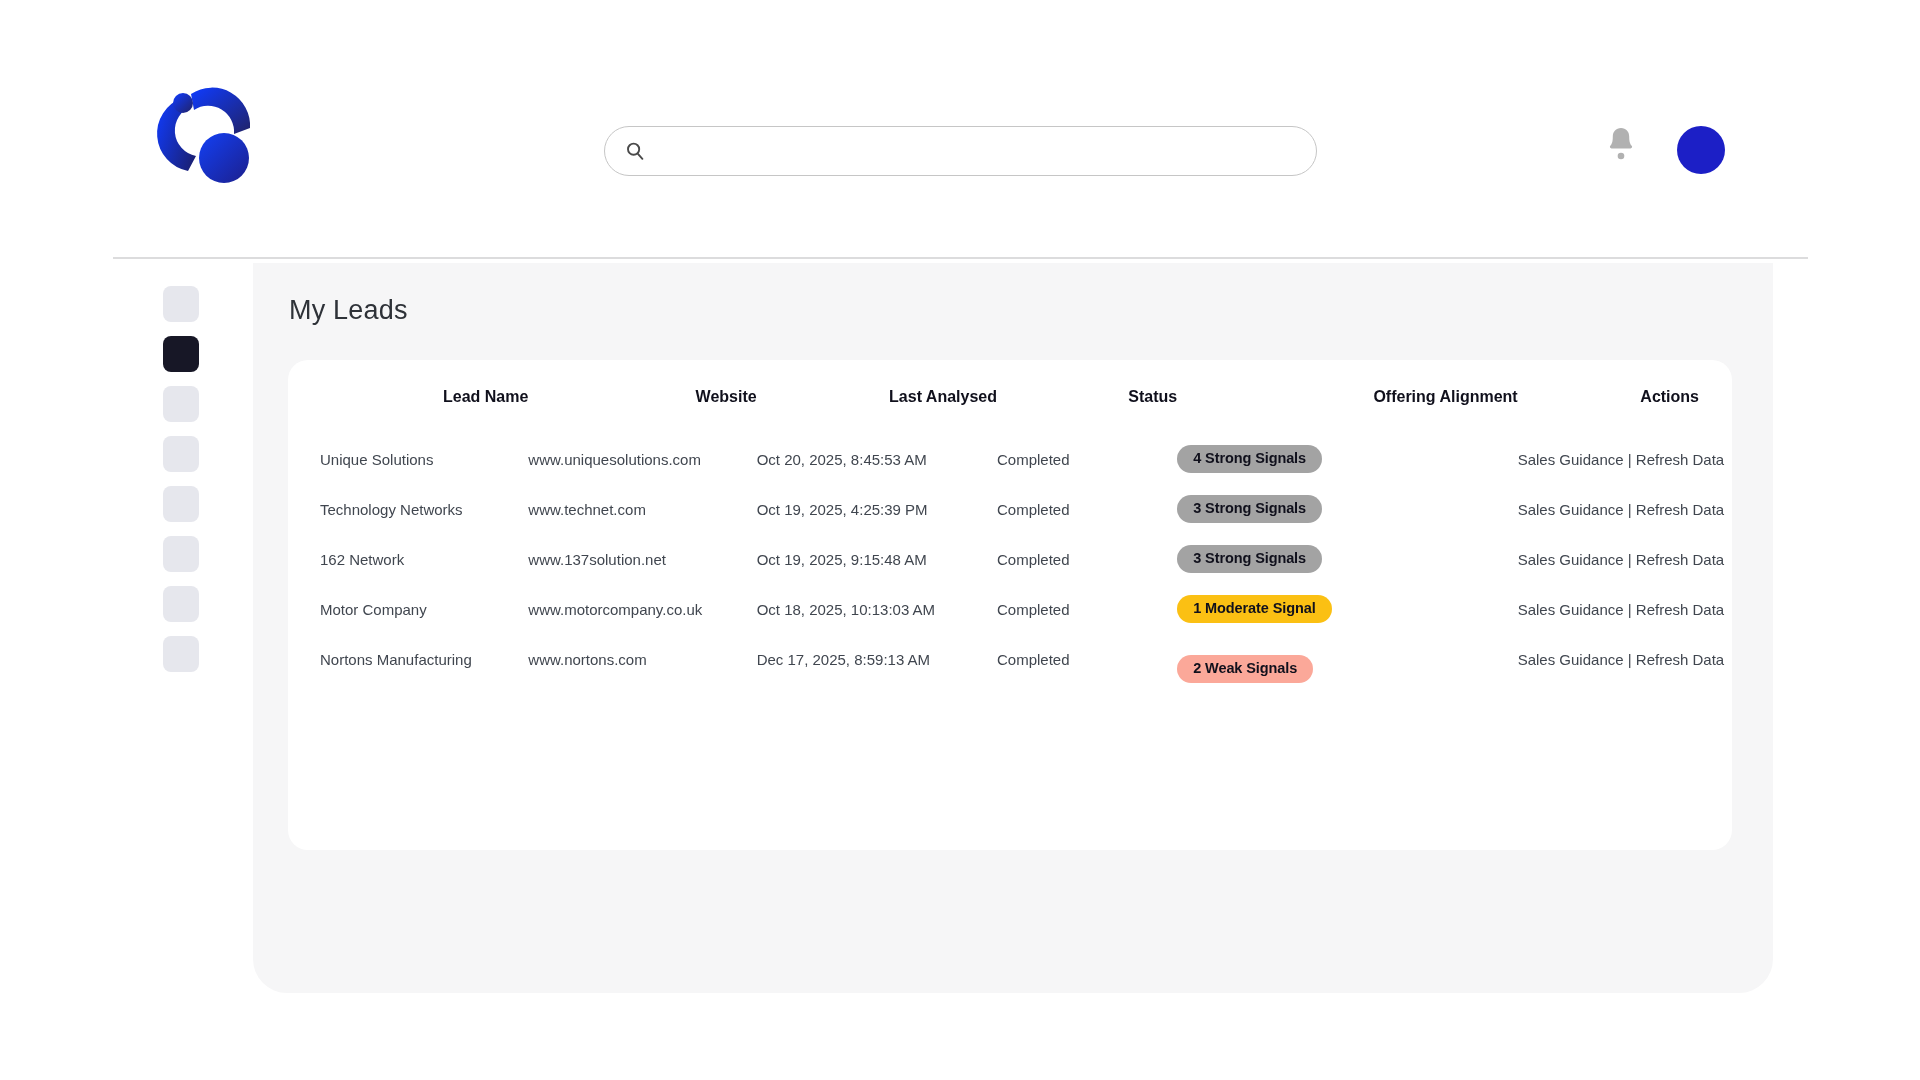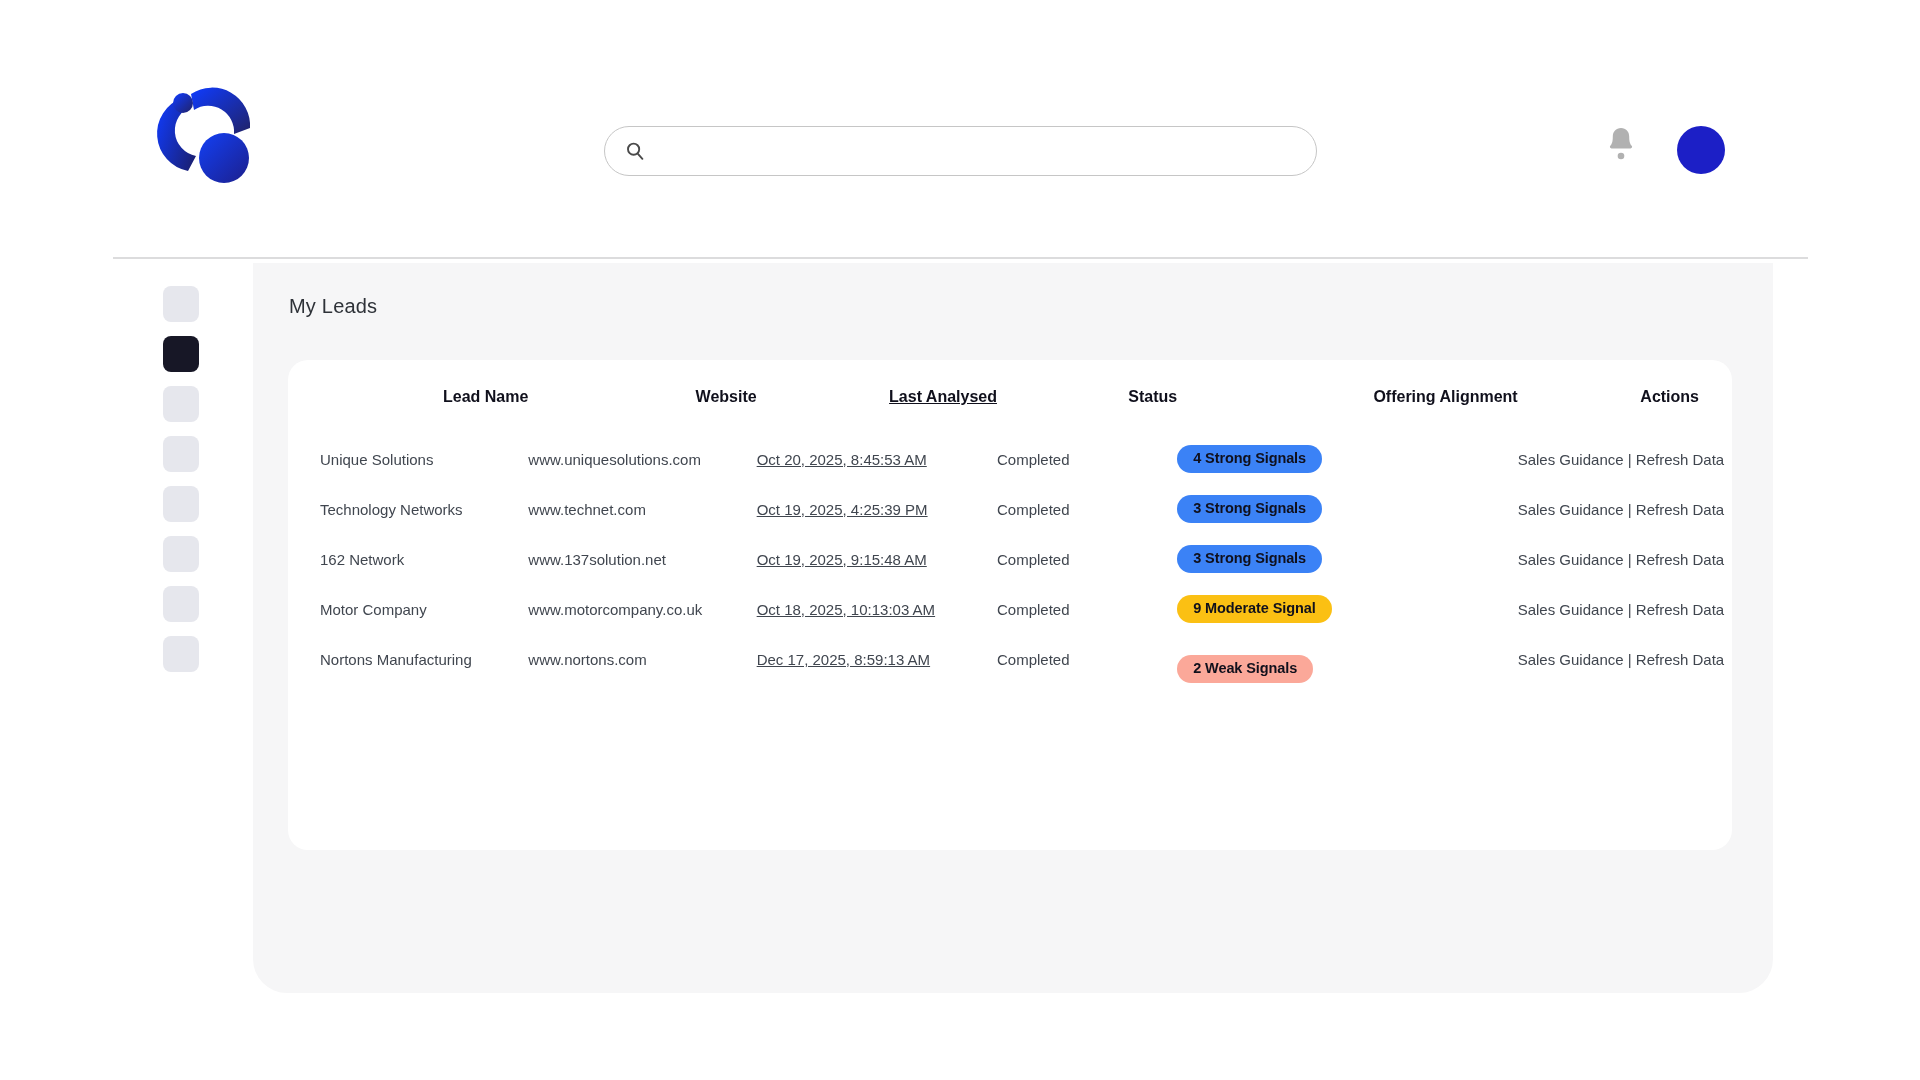--- a/index.html
+++ b/index.html
@@ -126,21 +126,21 @@
     width: 1520px;
     height: 730px;
     background: #f6f6f7;
     border-radius: 0 0 34px 34px;
   }
 
   .page-title {
     position: absolute;
     left: 36px;
     top: 32px;
-    font-size: 20px;
+    font-size: 27px;
     font-weight: 400;
     color: #2e3238;
     letter-spacing: 0.2px;
   }
 
   
   .card {
     position: absolute;
     left: 35px;
     top: 97px;
@@ -171,39 +171,39 @@
     color: #40464f;
     text-align: left;
     padding: 0;
     height: 50px;
     vertical-align: middle;
   }
 
   
   .col-name    { width: 240px; padding-left: 32px !important; }
   .col-site    { width: 228px; margin-left: 44px; }
-  .col-date    { width: 240px; text-decoration: underline; }
+  .col-date    { width: 240px; }
   .col-status  { width: 180px; }
   .col-align   { width: 340px; }
   .col-actions { width: 214px; text-align: right !important; padding-right: 33px !important; }
 
   th.col-name { padding-left: 32px !important; }
 
   .badge {
     display: inline-block;
     border-radius: 16px;
     font-size: 14.5px;
     font-weight: 700;
     color: #10101c;
     padding: 6px 16px 7px;
     line-height: 1;
     letter-spacing: -0.1px;
     white-space: nowrap;
   }
-  .badge.strong   { background: #3b82f6; }
+  .badge.strong   { background: #a3a3a3; }
   .badge.moderate { background: #fbc013; }
   .badge.weak     { background: #fba899; margin-top: 20px; }
 
   .actions-text {
     font-size: 15px;
     color: #40464f;
     white-space: nowrap;
   }
 </style>
 </head>
@@ -330,21 +330,21 @@
             </td>
           </tr>
 
 
           <tr>
             <td class="col-name">Motor Company</td>
             <td class="col-site">www.motorcompany.co.uk</td>
             <td class="col-date">Oct 18, 2025, 10:13:03 AM</td>
             <td class="col-status">Completed</td>
             <td class="col-align">
-              <span class="badge moderate">9 Moderate Signal</span>
+              <span class="badge moderate">1 Moderate Signal</span>
             </td>
             <td class="col-actions">
               <span class="actions-text">Sales Guidance | Refresh Data</span>
             </td>
           </tr>
 
           <tr>
             <td class="col-name">Nortons Manufacturing</td>
             <td class="col-site">www.nortons.com</td>
             <td class="col-date">Dec 17, 2025, 8:59:13 AM</td>

